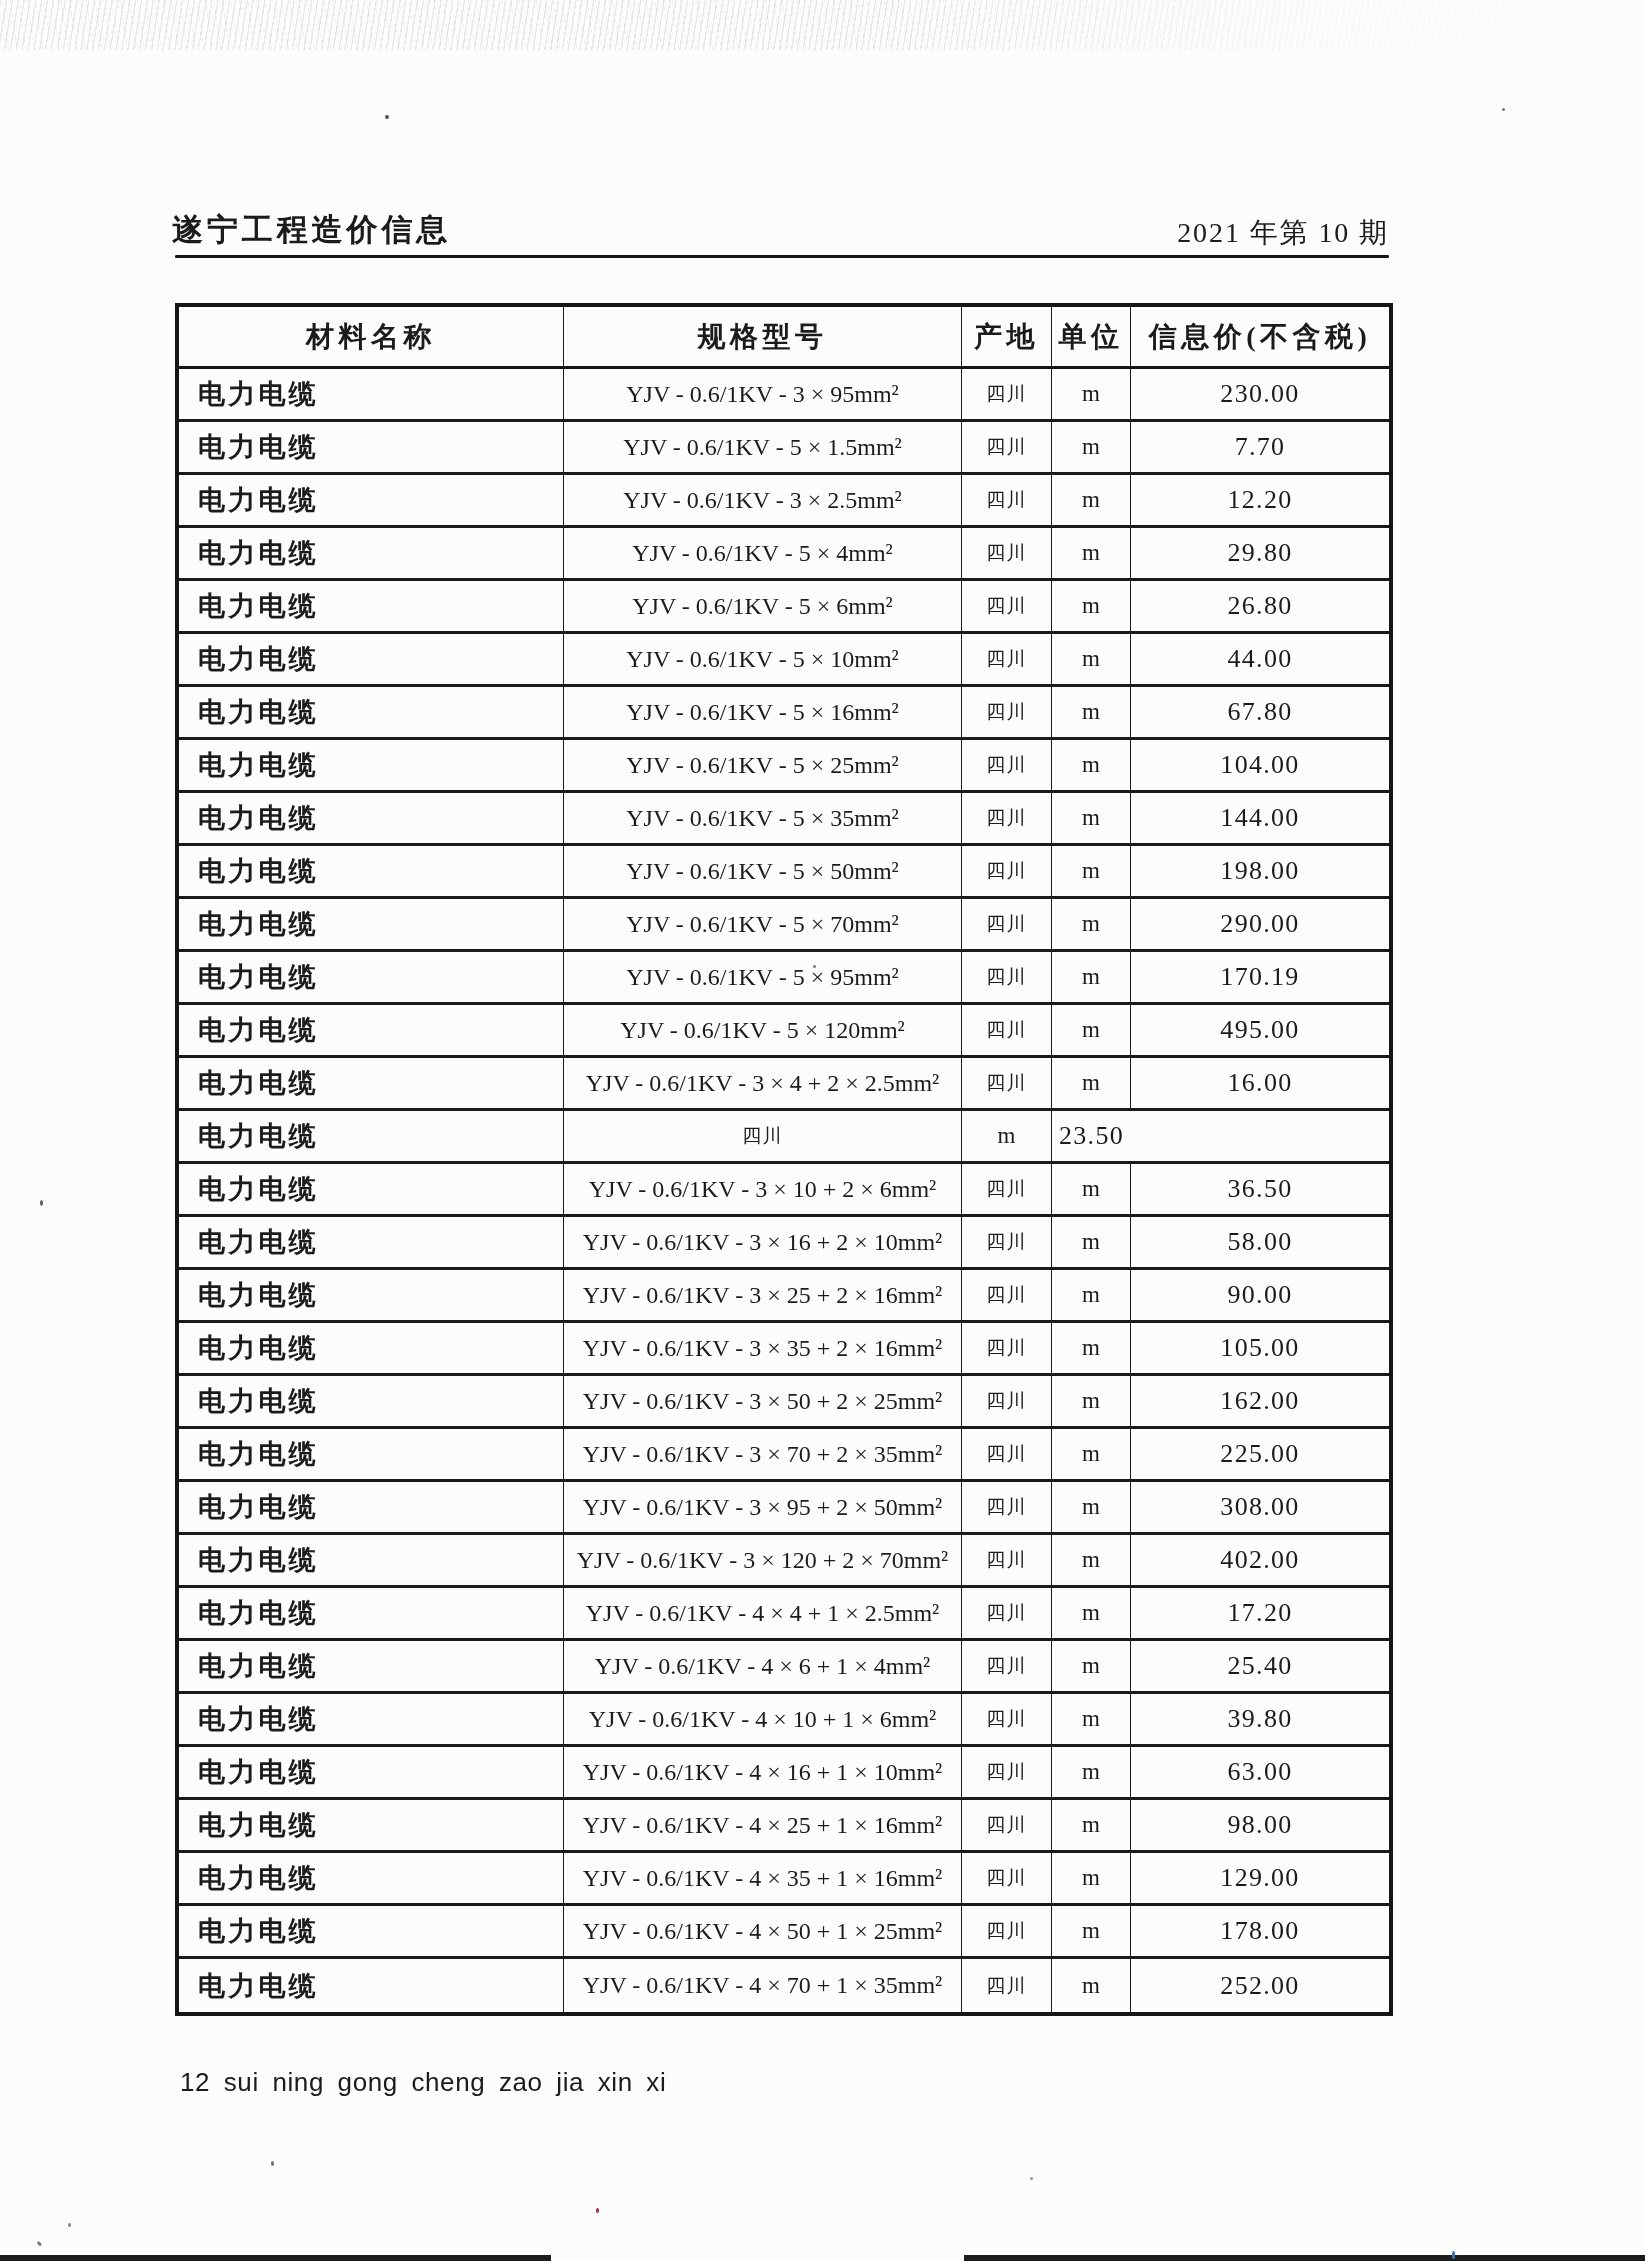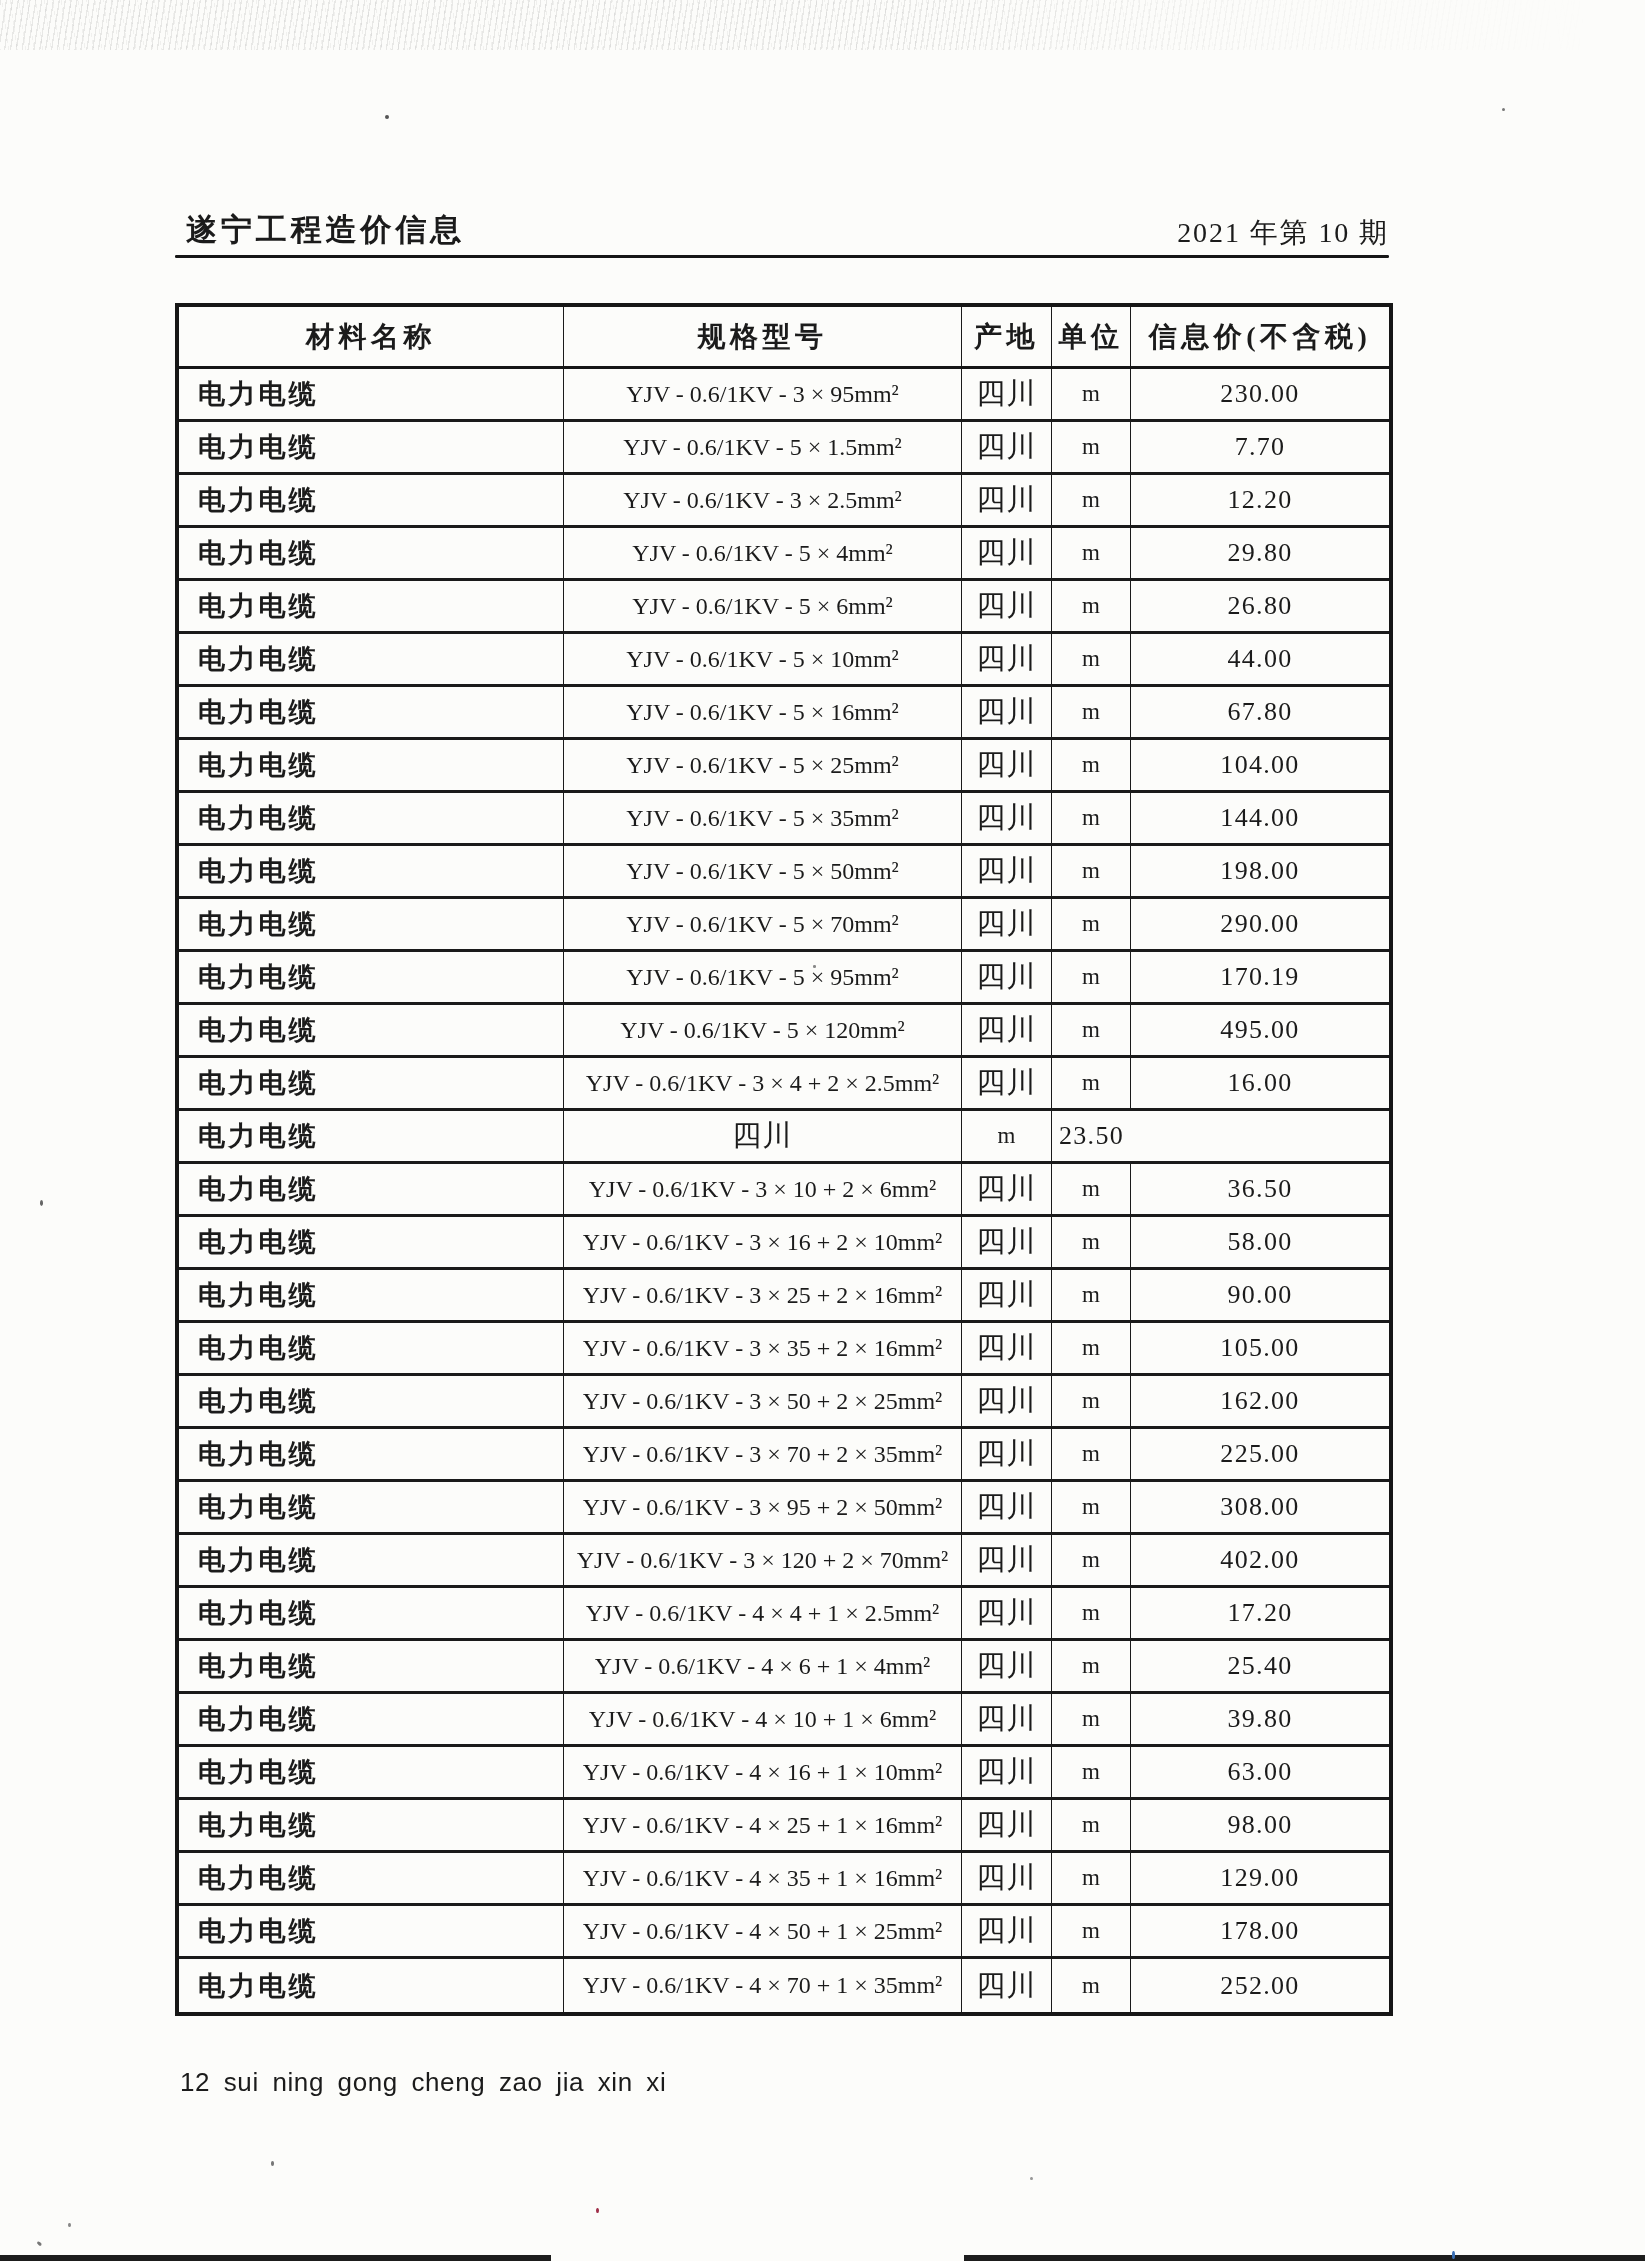--- a/index.html
+++ b/index.html
@@ -14,21 +14,21 @@
     background:
       repeating-linear-gradient(99deg, rgba(110,110,110,0.14) 0 1.3px, rgba(0,0,0,0) 1.3px 5.8px),
       repeating-linear-gradient(82deg, rgba(140,140,140,0.10) 0 0.6px, rgba(0,0,0,0) 0.6px 8.4px);
     -webkit-mask-image:linear-gradient(to right, #000 0%, #000 55%, rgba(0,0,0,0.25) 80%, rgba(0,0,0,0) 97%);
             mask-image:linear-gradient(to right, #000 0%, #000 55%, rgba(0,0,0,0.25) 80%, rgba(0,0,0,0) 97%);
   }
   .edge-bar { position:absolute; background:#1d1d1d; height:6.4px; bottom:0; }
   .speck { position:absolute; border-radius:50%; }
 
   .pub-title {
-    position:absolute; left:186px; top:209px;
+    position:absolute; left:172px; top:209px;
     font-size:31px; font-weight:700; letter-spacing:3.9px;
     font-family:"Liberation Serif", serif;
   }
   .issue {
     position:absolute; right:256px; top:214px;
     font-size:28px; letter-spacing:1.9px;
   }
   .header-rule {
     position:absolute; left:175px; top:255px; width:1214px; height:3.2px;
     background:#161616; border-radius:1.3px;
@@ -57,21 +57,21 @@
     font-weight:700; font-size:28px; letter-spacing:4.5px;
     font-family:"Liberation Serif", serif;
   }
   .td.name {
     justify-content:flex-start; padding-left:19px;
     font-family:"Liberation Sans", sans-serif;
     font-weight:700; font-size:27px; letter-spacing:3.2px;
   }
   .td.spec  { font-size:24px; font-family:"Liberation Serif", serif; }
   .td.spec.long { font-size:24px; }
-  .td.origin { font-size:29px; letter-spacing:1.3px; font-family:Liberation Mono, monospace; }
+  .td.origin { font-size:19px; letter-spacing:1.3px; font-family:Liberation Mono, monospace; }
   .td.unit  { font-size:23px; }
   .td.price { font-size:26px; letter-spacing:1.3px; }
 
   .page-footer {
     position:absolute; left:180px; top:2067px;
     font-size:26px; letter-spacing:0.6px; word-spacing:5.8px;
     font-family:Liberation Sans, sans-serif;
   }
 </style>
 </head>

